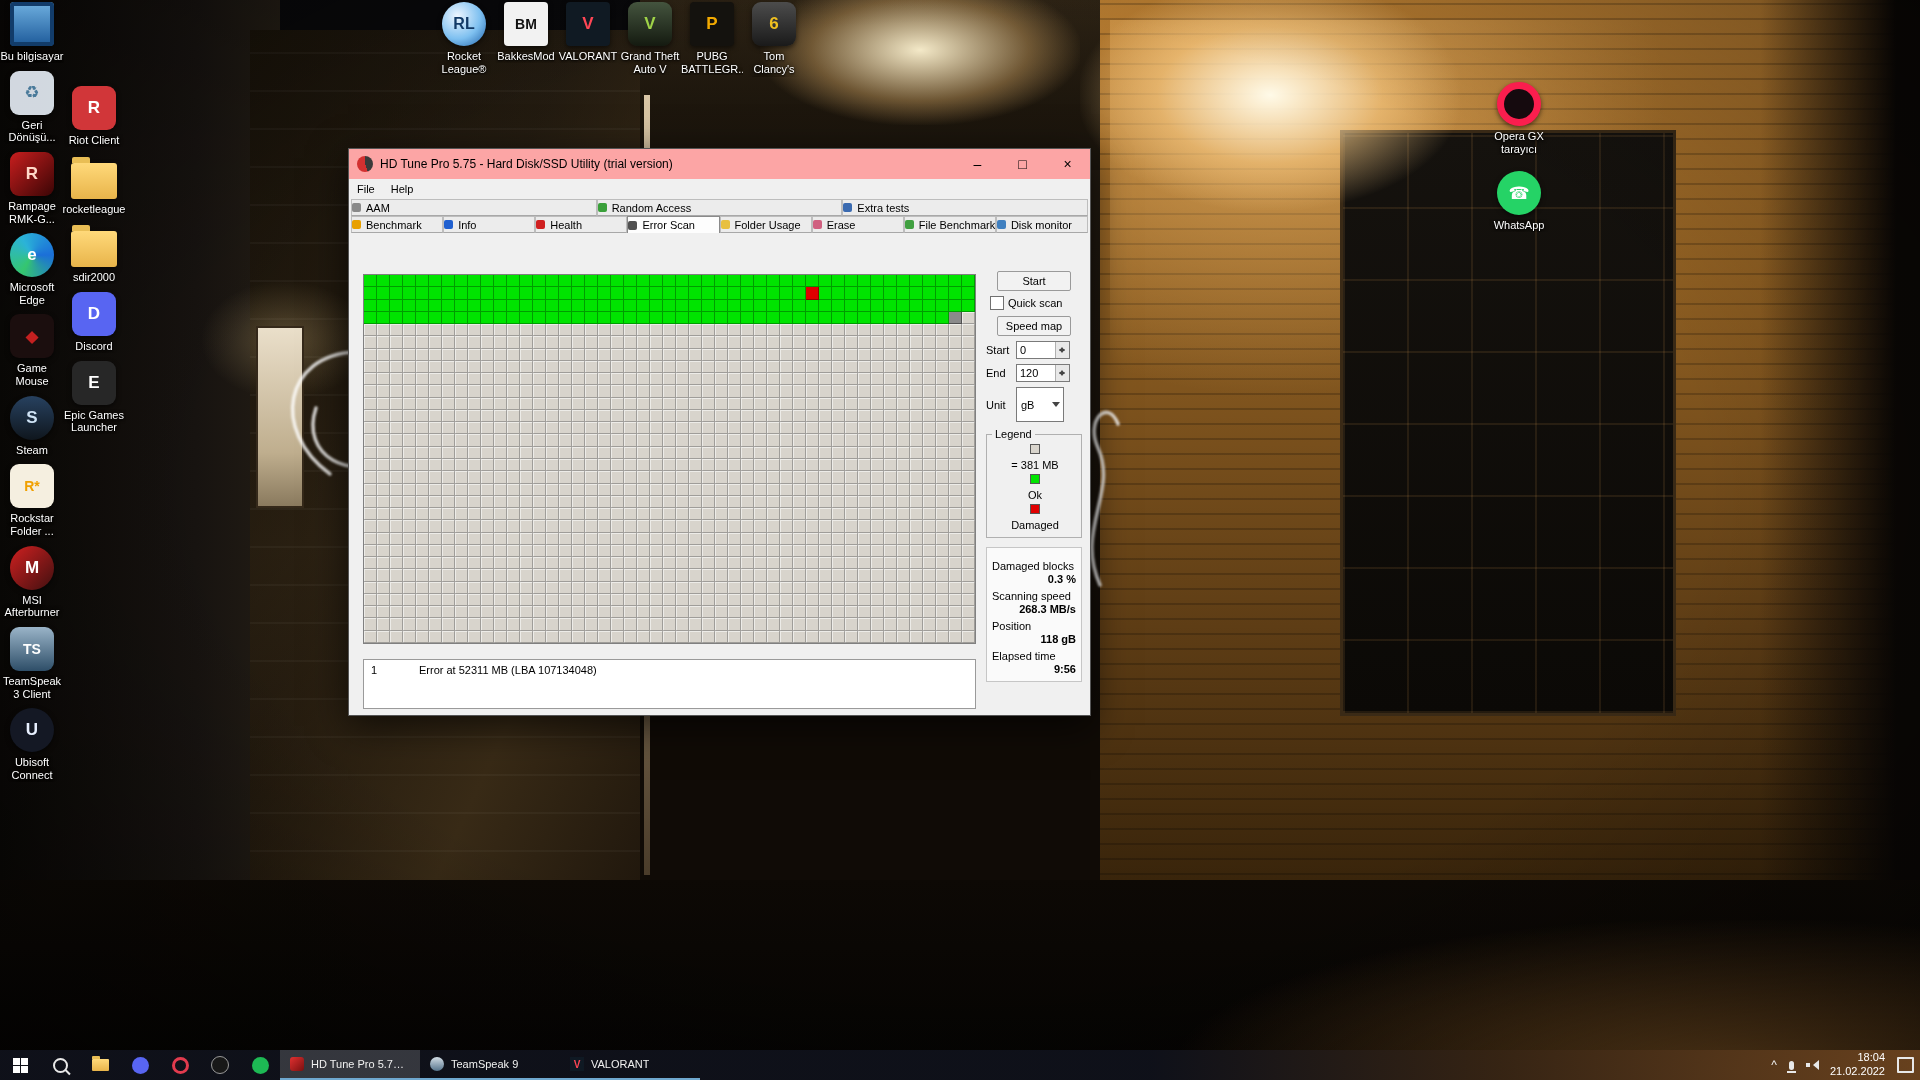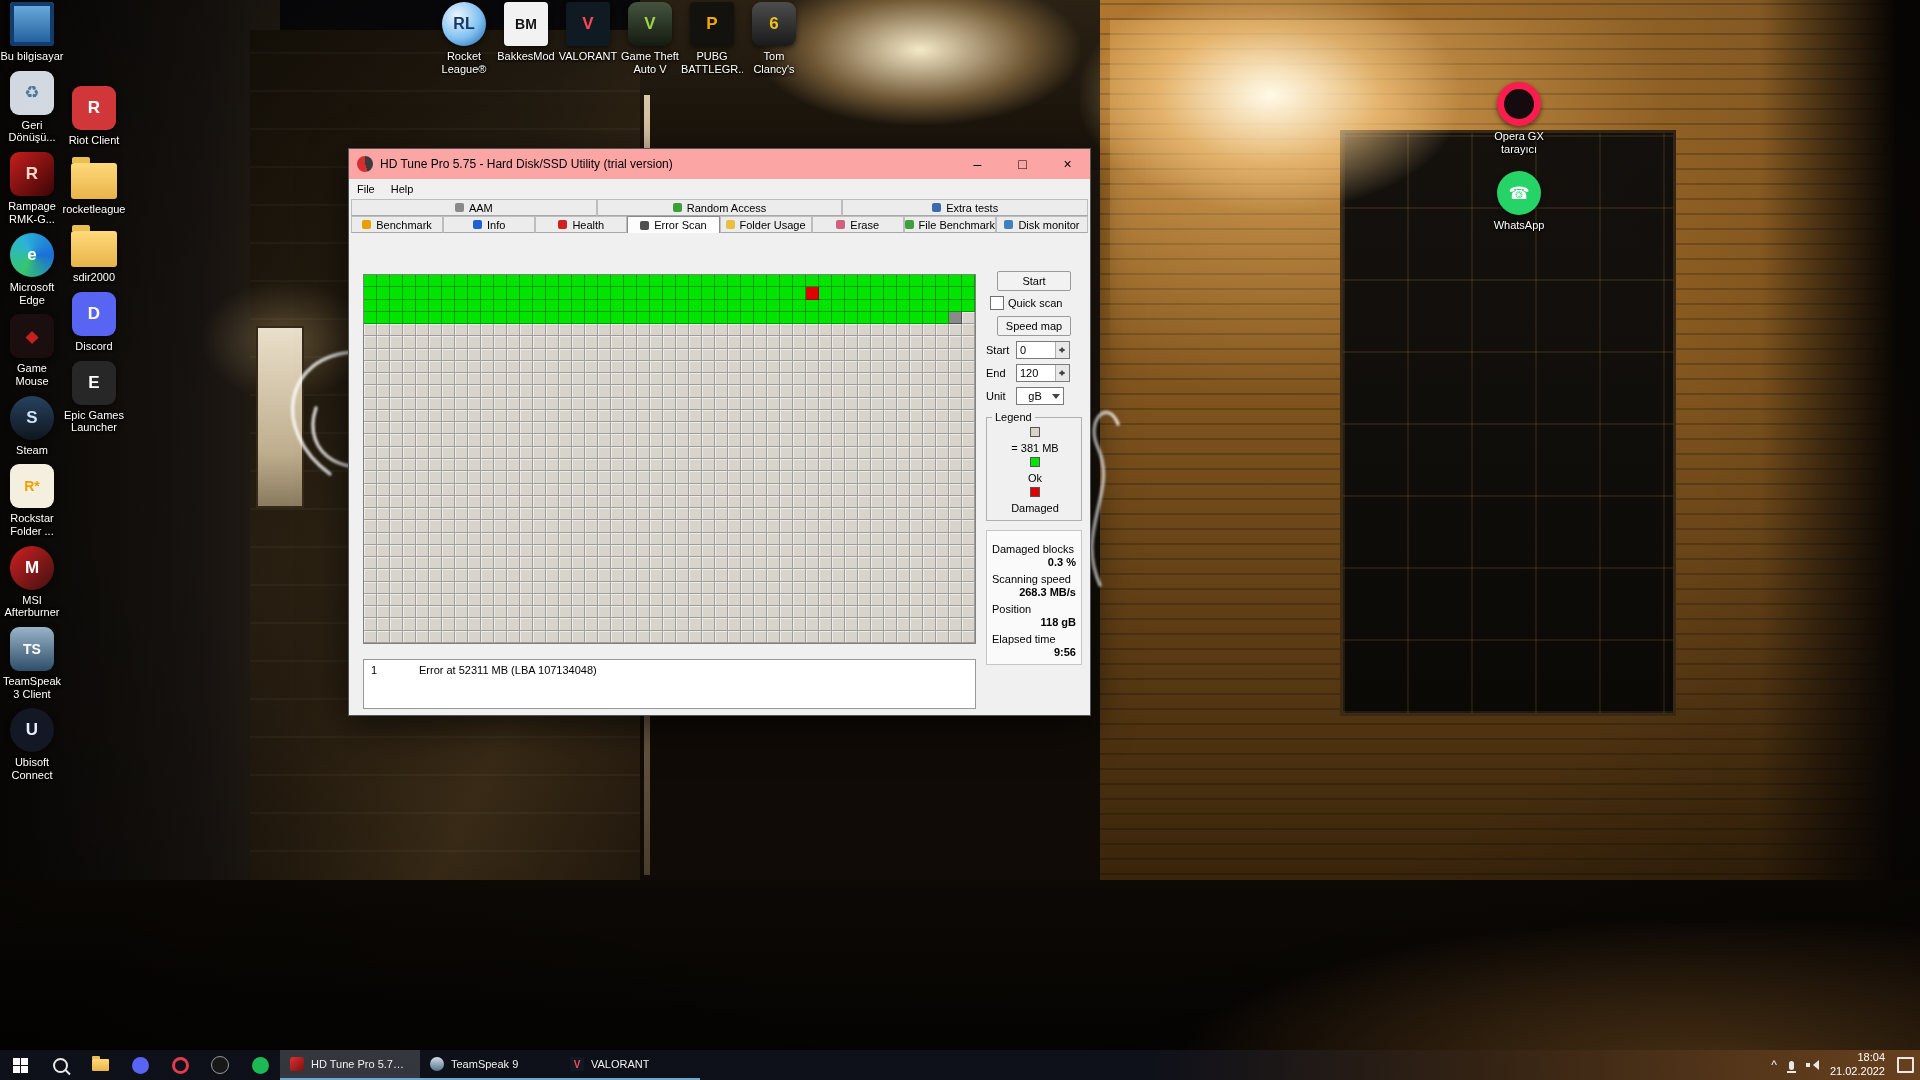--- a/index.html
+++ b/index.html
@@ -87,21 +87,21 @@
   .tri-down{width:0;height:0;border:4px solid transparent;border-top:5px solid #444;margin-top:4px;}
   .thermo{width:9px;height:20px;margin-left:12px;border:1px solid #999;border-radius:4px;
     background:linear-gradient(180deg,#fff 0 30%,#e03030 30%);}
   .temp{margin-left:5px;}
   .tbtns{display:flex;gap:2px;margin-left:16px;}
   .tbtn{width:27px;height:23px;background:#f4f4f4;border:1px solid #aaa;border-radius:2px;font-size:13px;
     display:flex;align-items:center;justify-content:center;padding:0;font-family:inherit;}
   .exit{margin-left:auto;width:40px;height:22px;background:#f0f0f0;border:1px solid #9a9a9a;border-radius:2px;
     font-size:11px;font-family:inherit;}
   .tabrow{display:flex;height:17px;padding:0 2px;}
-  .tab{flex:1;display:flex;align-items:center;justify-content:center;gap:5px;font-size:11px;
+  .tab{flex:1;display:flex;align-items:center;gap:5px;font-size:11px;
     background:#ececec;border:1px solid #bdbdbd;border-bottom:1px solid #a8a8a8;white-space:nowrap;overflow:hidden;}
   .tab.active{background:#fdfdfd;border:1px solid #8a8a8a;border-bottom:none;position:relative;z-index:2;}
   .tab-ico{width:9px;height:9px;border-radius:2px;display:inline-block;flex:0 0 auto;}
 
   #scan-grid{position:absolute;left:14px;top:125px;width:613px;height:370px;display:grid;
     border:1px solid #808080;background:#fff;box-sizing:border-box;}
   .cell{min-width:0;min-height:0;}
   .cell.ok{background:#00e400;box-shadow:inset -1px -1px 0 rgba(0,110,0,.6);}
   .cell.untested{background:#d8d4cc;box-shadow:inset -1px -1px 0 rgba(90,90,90,.45),inset 1px 1px 0 rgba(255,255,255,.55);}
   .cell.damaged{background:#e00000;box-shadow:inset -1px -1px 0 rgba(110,0,0,.65);}
@@ -112,21 +112,21 @@
     border-radius:2px;font-size:11px;font-family:inherit;}
   .qs{display:flex;align-items:center;gap:4px;margin:2px 0 6px 4px;}
   .cb{width:12px;height:12px;background:#fff;border:1px solid #707070;flex:0 0 auto;}
   .row{display:flex;align-items:center;margin-top:5px;gap:4px;}
   .lbl{width:26px;}
   .spin{display:flex;width:54px;height:18px;background:#fff;border:1px solid #7a7a7a;box-sizing:border-box;}
   .spinval{flex:1;padding:2px 0 0 3px;overflow:hidden;}
   .spb{width:13px;position:relative;background:#e8e8e8;border-left:1px solid #b0b0b0;}
   .spb::before{content:'';position:absolute;top:2px;left:3px;border:3px solid transparent;border-bottom:4px solid #444;}
   .spb::after{content:'';position:absolute;bottom:2px;left:3px;border:3px solid transparent;border-top:4px solid #444;}
-  .sel{display:flex;width:48px;height:18px;background:#fff;border:1px solid #7a7a7a;align-items:center;box-sizing:border-box;text-align:center;}
+  .sel{display:flex;width:48px;height:35px;background:#fff;border:1px solid #7a7a7a;align-items:center;box-sizing:border-box;}
   .selval{flex:1;padding-left:4px;}
   .selarrow{width:14px;display:flex;justify-content:center;}
   .legend{position:relative;border:1px solid #b0b0b0;margin-top:12px;padding:9px 4px 3px 6px;}
   .legend-title{position:absolute;top:-7px;left:5px;background:#f0f0f0;padding:0 3px;}
   .lrow{display:flex;align-items:center;gap:5px;margin-bottom:3px;flex-direction:column;}
   .sw{width:10px;height:10px;border:1px solid #555;flex:0 0 auto;box-sizing:border-box;}
   .sw-block{background:#d8d4cc;} .sw-ok{background:#00e400;} .sw-bad{background:#e00000;}
   .stats{margin-top:9px;border:1px solid #c6c6c6;background:#fafafa;padding:4px 5px 6px 5px;}
   .slabel{margin-top:5px;}
   .sval{text-align:right;font-weight:bold;margin-top:1px;}
@@ -276,21 +276,21 @@
     <div class="desk-icon">
       <div class="di-img square" style="background: rgb(242, 242, 242); color: rgb(17, 17, 17); font-size: 14px;">BM</div>
       <div class="di-label">BakkesMod</div>
     </div>
     <div class="desk-icon">
       <div class="di-img square" style="background: rgb(16, 26, 35); color: rgb(255, 70, 85);">V</div>
       <div class="di-label">VALORANT</div>
     </div>
     <div class="desk-icon">
       <div class="di-img rounded" style="background: linear-gradient(rgb(68, 84, 62), rgb(20, 26, 16)); color: rgb(159, 211, 72);">V</div>
-      <div class="di-label">Game Theft Auto V</div>
+      <div class="di-label">Grand Theft Auto V</div>
     </div>
     <div class="desk-icon">
       <div class="di-img square" style="background: rgb(20, 18, 14); color: rgb(242, 169, 0);">P</div>
       <div class="di-label">PUBG BATTLEGR...</div>
     </div>
     <div class="desk-icon">
       <div class="di-img rounded" style="background: linear-gradient(rgb(76, 76, 76), rgb(26, 26, 26)); color: rgb(240, 192, 32);">6</div>
       <div class="di-label">Tom Clancy's Rainbow Si...</div>
     </div>
   </div>

